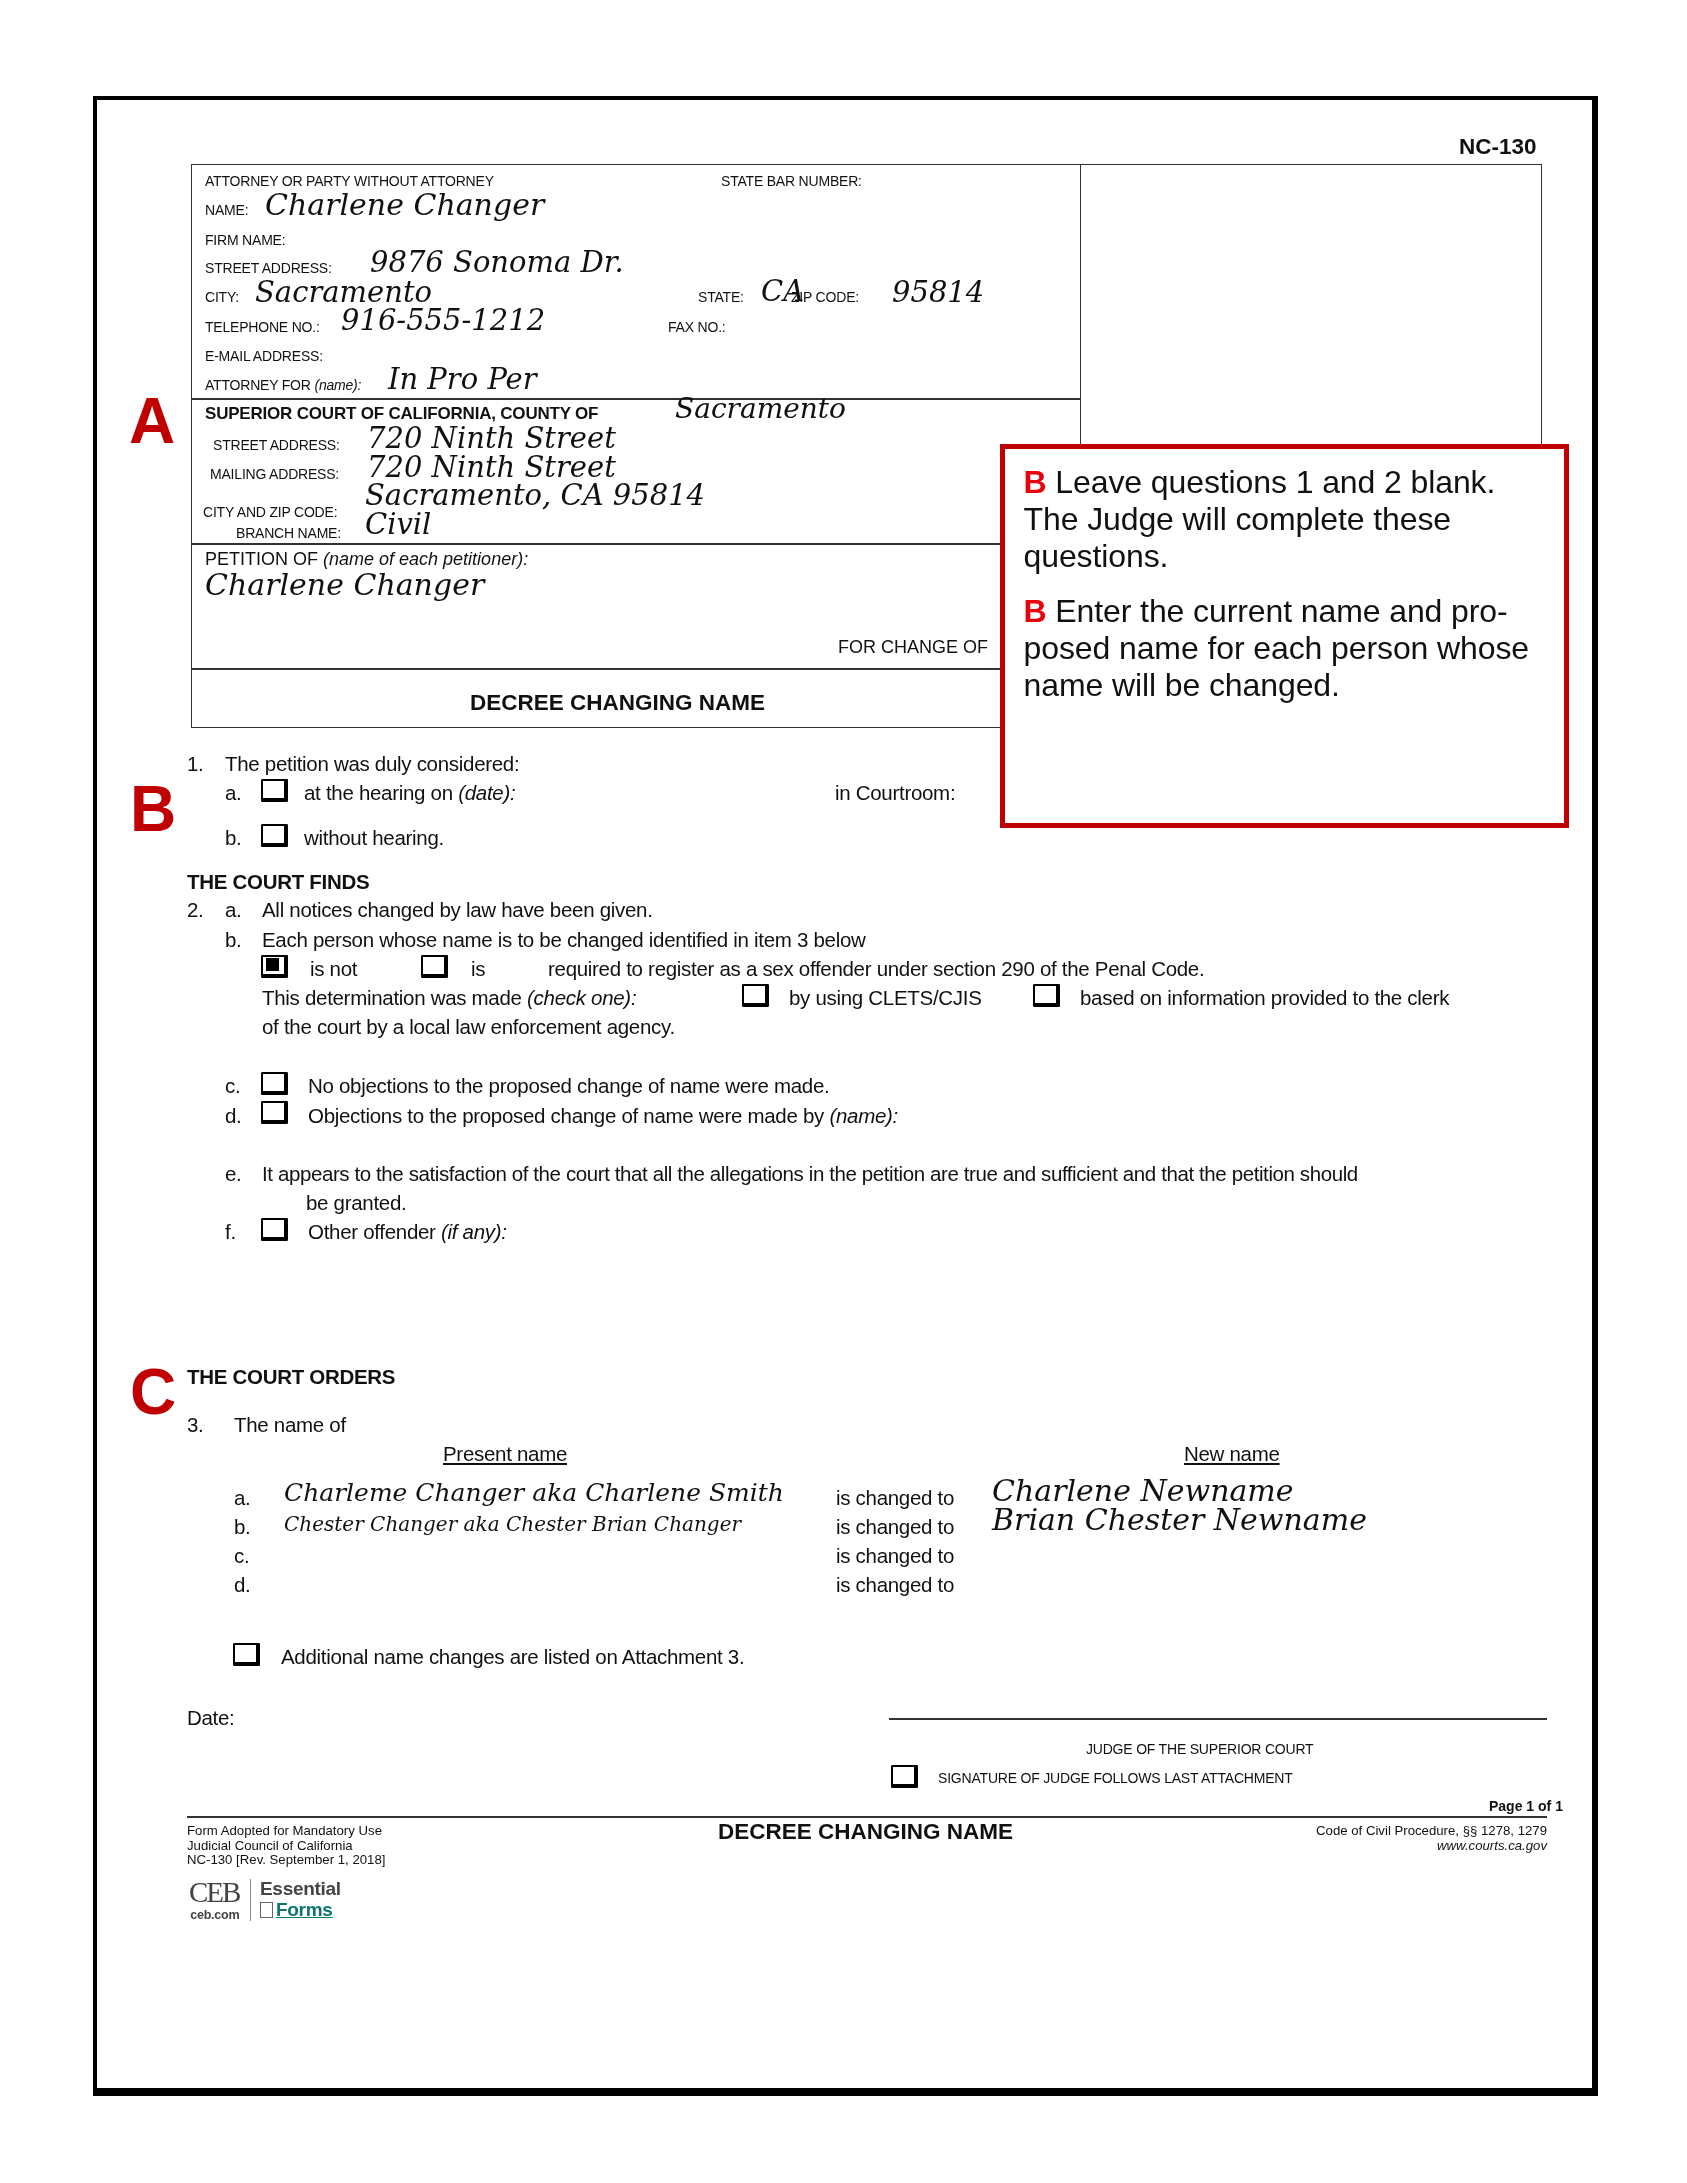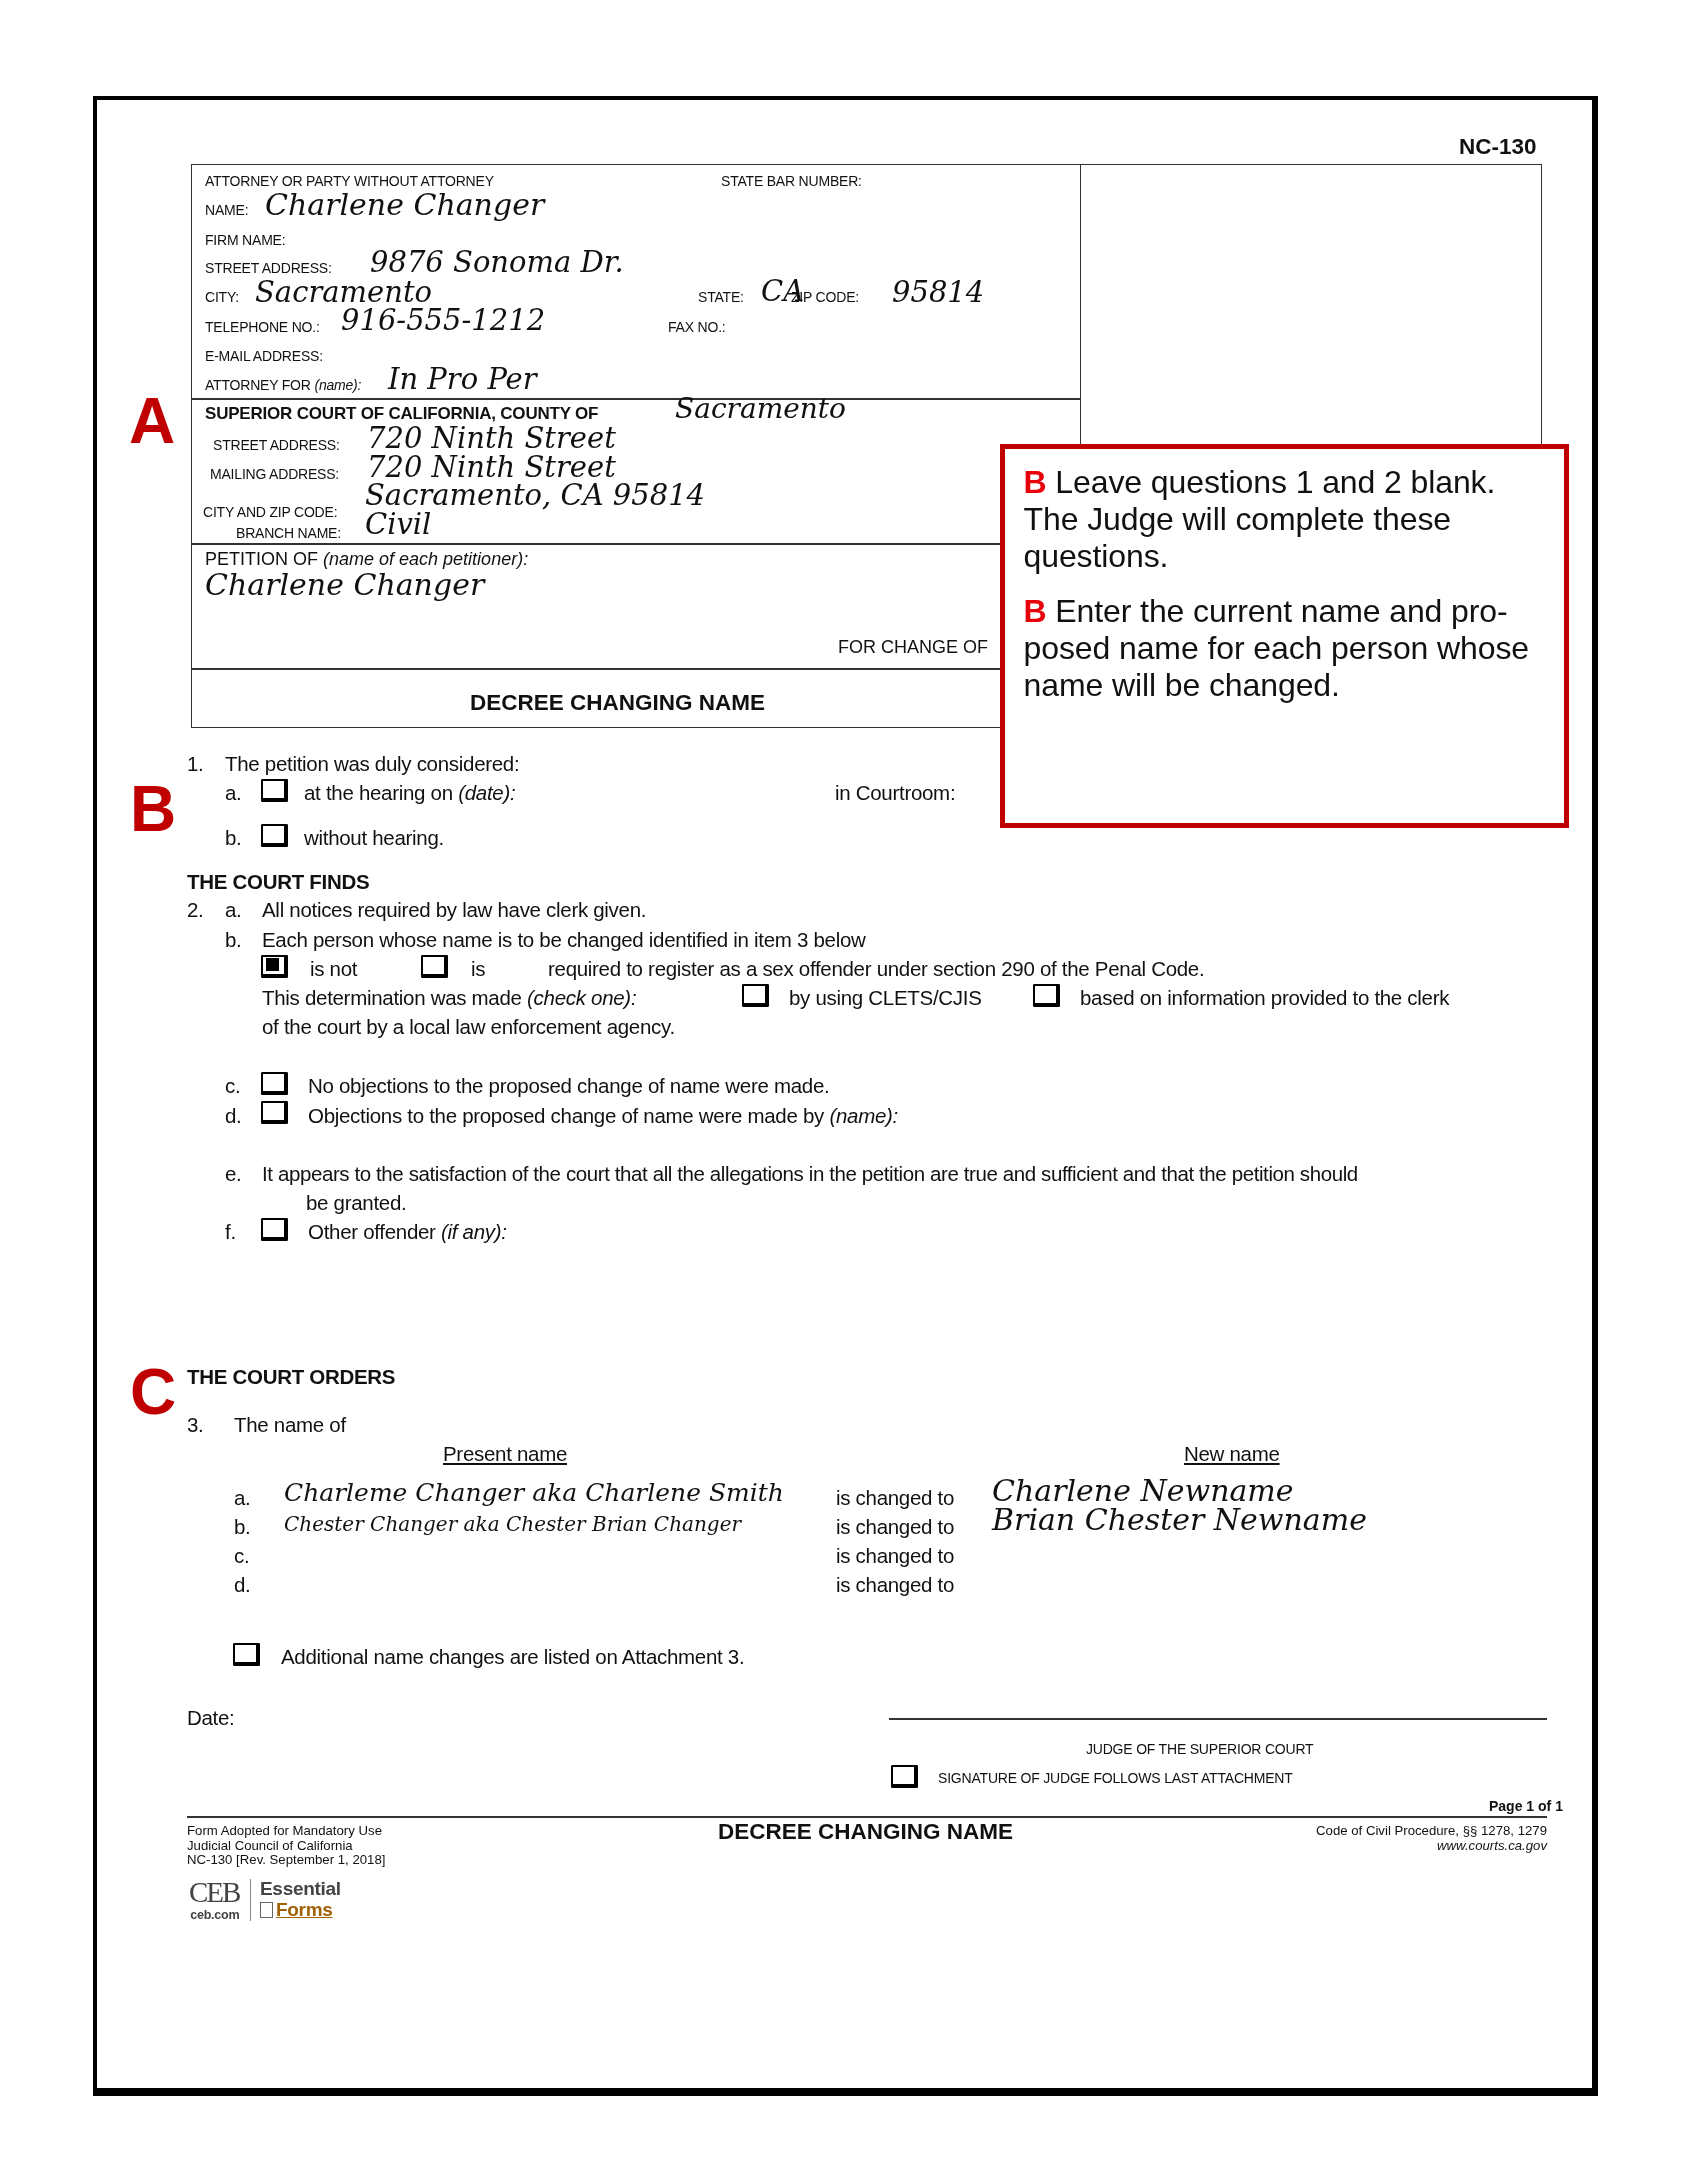--- a/index.html
+++ b/index.html
@@ -114,21 +114,21 @@
   <span class="it">(date):</span>
 </div>
 <div class="abs txt" style="left:835px; top:781px;">in Courtroom:</div>
 <div class="abs txt" style="left:225px; top:826px;">b.</div>
 <div class="cb" style="left:261px; top:824px;"></div>
 <div class="abs txt" style="left:304px; top:826px;">without hearing.</div>
 
 <div class="abs txt bold" style="left:187px; top:870px;">THE COURT FINDS</div>
 <div class="abs txt" style="left:187px; top:898px;">2.</div>
 <div class="abs txt" style="left:225px; top:898px;">a.</div>
-<div class="abs txt" style="left:262px; top:898px;">All notices required by law have clerk given.</div>
+<div class="abs txt" style="left:262px; top:898px;">All notices changed by law have been given.</div>
 <div class="abs txt" style="left:225px; top:928px;">b.</div>
 <div class="abs txt" style="left:262px; top:928px;">Each person whose name is to be changed identified in item 3 below</div>
 
 <div class="cb checked" style="left:261px; top:955px;"></div>
 <div class="abs txt" style="left:310px; top:957px;">is not</div>
 <div class="cb" style="left:421px; top:955px;"></div>
 <div class="abs txt" style="left:471px; top:957px;">is</div>
 <div class="abs txt" style="left:548px; top:957px;">required to register as a sex offender under section 290 of the Penal Code.</div>
 
 <div class="abs txt" style="left:262px; top:986px;">
@@ -206,15 +206,15 @@
   <div>Code of Civil Procedure, §§ 1278, 1279</div>
   <div class="it">www.courts.ca.gov</div>
 </div>
 
 <div class="abs" style="left:189px; top:1878px; width:172px; height:46px;">
   <div class="abs" style="left:0; top:0; font-family:'Liberation Serif', serif; font-size:29px; color:#444; letter-spacing:-2px; line-height:29px;">CEB</div>
   <div class="abs bold" style="left:1.3px; top:30px; font-size:12.6px; color:#444; letter-spacing:-0.3px;">ceb.com</div>
   <div class="abs" style="left:61px; top:1.3px; width:0; height:42px; border-left:1.3px solid #888;"></div>
   <div class="abs bold" style="left:71px; top:0; font-size:19px; color:#444; letter-spacing:-0.3px;">Essential</div>
   <div class="abs" style="left:71px; top:24px; width:13.2px; height:16px; border:1.3px solid #666; box-sizing:border-box;"></div>
-  <div class="abs bold" style="left:87px; top:20.5px; font-size:19px; color:#a16207; text-decoration:underline; letter-spacing:-0.3px;">Forms</div>
+  <div class="abs bold" style="left:87px; top:20.5px; font-size:19px; color:#0f766e; text-decoration:underline; letter-spacing:-0.3px;">Forms</div>
 </div>
 
 
 </body></html>

